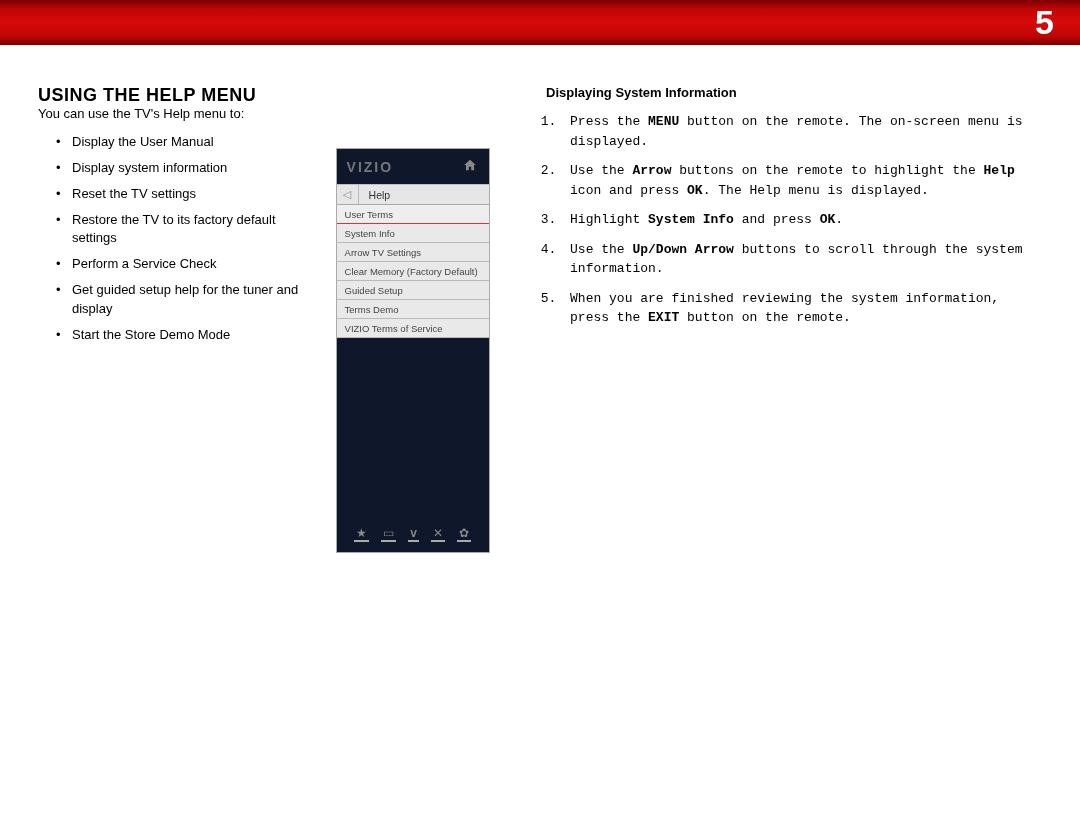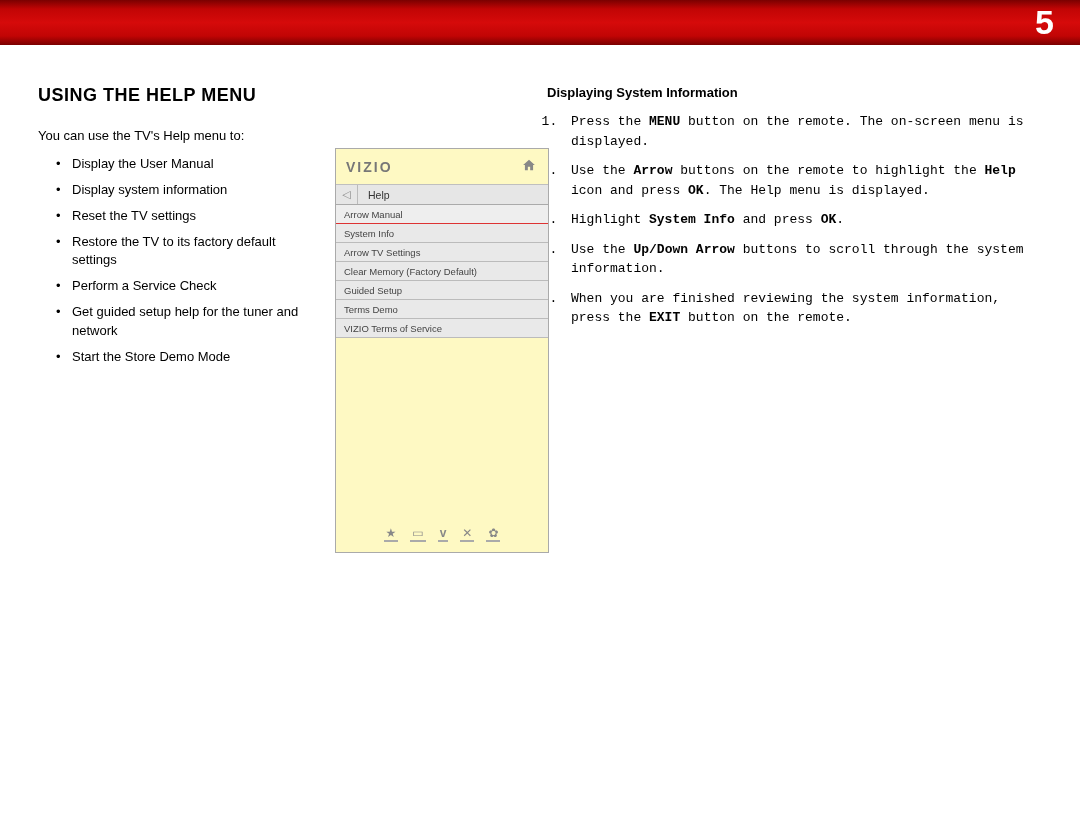--- a/index.html
+++ b/index.html
@@ -11,35 +11,35 @@
             background: linear-gradient(to bottom, #7a0000 0%, #c10505 20%, #d60a0a 50%, #c10505 80%, #7a0000 100%);
             display:flex; justify-content:flex-end; align-items:center; padding:0 26px; }
   .banner-title { color:#fff; font-size:34px; font-weight:bold; }
 
   .body { position:absolute; top:45px; left:0; right:0; bottom:0; padding:40px 38px 0 38px; display:flex; }
 
   .left-col { width:300px; }
   .middle-col { width:192px; margin-left:0; }
   .right-col { width:500px; margin-left:20px; }
 
-  .h1 { font-size:18px; font-weight:900; letter-spacing:0.5px; margin-bottom:22px; text-transform:uppercase; }
+  .h1 { font-size:18px; font-weight:900; letter-spacing:0.5px; text-transform:uppercase; }
   .intro { font-size:13px; margin-bottom:12px; }
 
   ul.bullets { list-style:none; padding-left:18px; }
   ul.bullets li { font-size:13px; line-height:1.45; position:relative; padding-left:16px; margin-bottom:7px; max-width:250px;}
   ul.bullets li::before { content:"•"; position:absolute; left:0; top:0; font-size:13px; }
 
   .subhead { font-size:13px; font-weight:bold; margin-bottom:12px; }
   .para { font-size:13px; line-height:1.5; margin-bottom:8px; }
 
   ol.steps { padding-left:18px;font-family:Liberation Mono, monospace; }
   ol.steps li { font-size:13px; line-height:1.5; margin-bottom:10px; padding-left:6px; }
 
   
-  .tv { width:214px; height:405px; border:1px solid #aaa; background:#fef9c3; margin-top:63px; position:relative; }
+  .tv { width:154px; height:405px; border:1px solid #aaa; background:#0f172a; margin-top:63px; position:relative; }
   .tv-top { height:36px; display:flex; align-items:center; justify-content:space-between; padding:0 12px 0 10px; border-bottom:1px solid #bfbfbf; }
   .vizio-logo { font-family:Arial; font-weight:bold; letter-spacing:2px; color:#777; font-size:14px; }
   .home-icon { color:#888; font-size:14px; }
   .tv-title-row { height:20px; display:flex; align-items:center; border-bottom:1px solid #aaa; background:#e6e6e6; }
   .back-arrow { width:22px; text-align:center; color:#888; border-right:1px solid #bbb; height:100%; display:flex; align-items:center; justify-content:center; font-size:11px;}
   .tv-title { font-size:10.5px; color:#333; padding-left:10px; }
   .tv-item { height:19px; display:flex; align-items:center; border-bottom:1px solid #bbb; font-size:9.5px; color:#444; padding-left:8px; background:#e9e9e9;}
   .tv-item.selected { background:#eee; border-bottom:1px solid #d33; }
   .tv-bottom { position:absolute; bottom:10px; left:0; width:100%; display:flex; justify-content:center; gap:12px; }
   .tv-bottom span { color:#888; font-size:12px; border-bottom:2px solid #aaa; padding:0 2px; }
@@ -58,41 +58,41 @@
 
     <div class="left-col">
       <div class="h1">USING THE HELP MENU</div>
       <div class="intro">You can use the TV's Help menu to:</div>
       <ul class="bullets" id="bullets">
           <li>Display the User Manual</li>
           <li>Display system information</li>
           <li>Reset the TV settings</li>
           <li>Restore the TV to its factory default settings</li>
           <li>Perform a Service Check</li>
-          <li>Get guided setup help for the tuner and network</li>
+          <li>Get guided setup help for the tuner and display</li>
           <li>Start the Store Demo Mode</li>
         </ul>
     </div>
 
     <div class="middle-col">
       <div class="tv">
         <div class="tv-top">
           <span class="vizio-logo">VIZIO</span>
           <span class="home-icon">
             <svg width="14" height="14" viewBox="0 0 24 24">
                 <path fill="#888" d="M12 3l10 9h-3v9h-5v-6h-4v6H5v-9H2z"></path>
               </svg>
           </span>
         </div>
         <div class="tv-title-row">
           <span class="back-arrow">◁</span>
           <span class="tv-title">Help</span>
         </div>
         <div id="tv-items">
-            <div class="tv-item selected">Arrow Manual</div>
+            <div class="tv-item selected">User Terms</div>
             <div class="tv-item">System Info</div>
             <div class="tv-item">Arrow TV Settings</div>
             <div class="tv-item">Clear Memory (Factory Default)</div>
             <div class="tv-item">Guided Setup</div>
             <div class="tv-item">Terms Demo</div>
             <div class="tv-item">VIZIO Terms of Service</div>
           </div>
         <div class="tv-bottom">
           <span>★</span>
           <span>▭</span>

